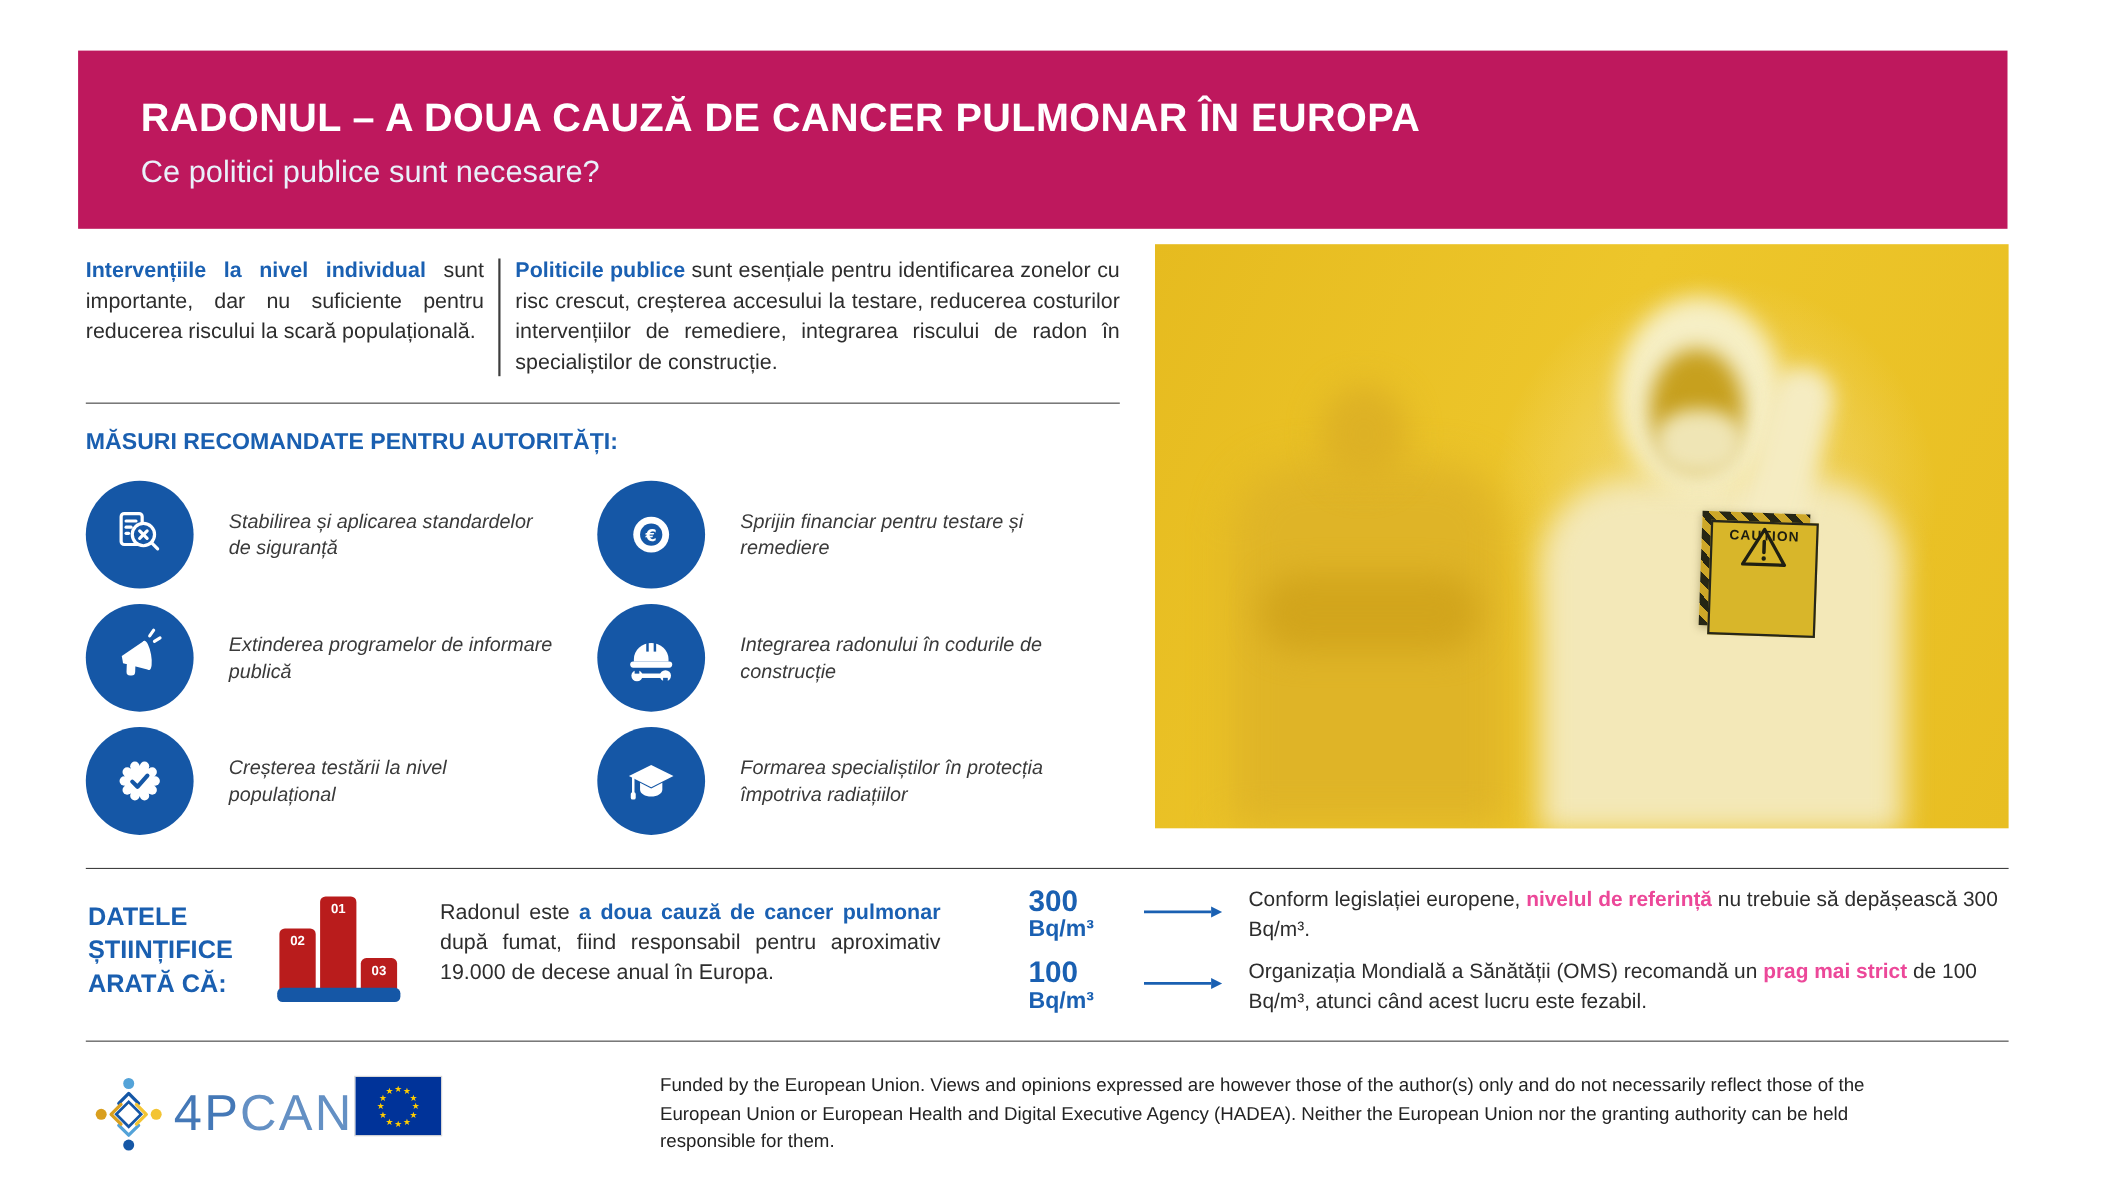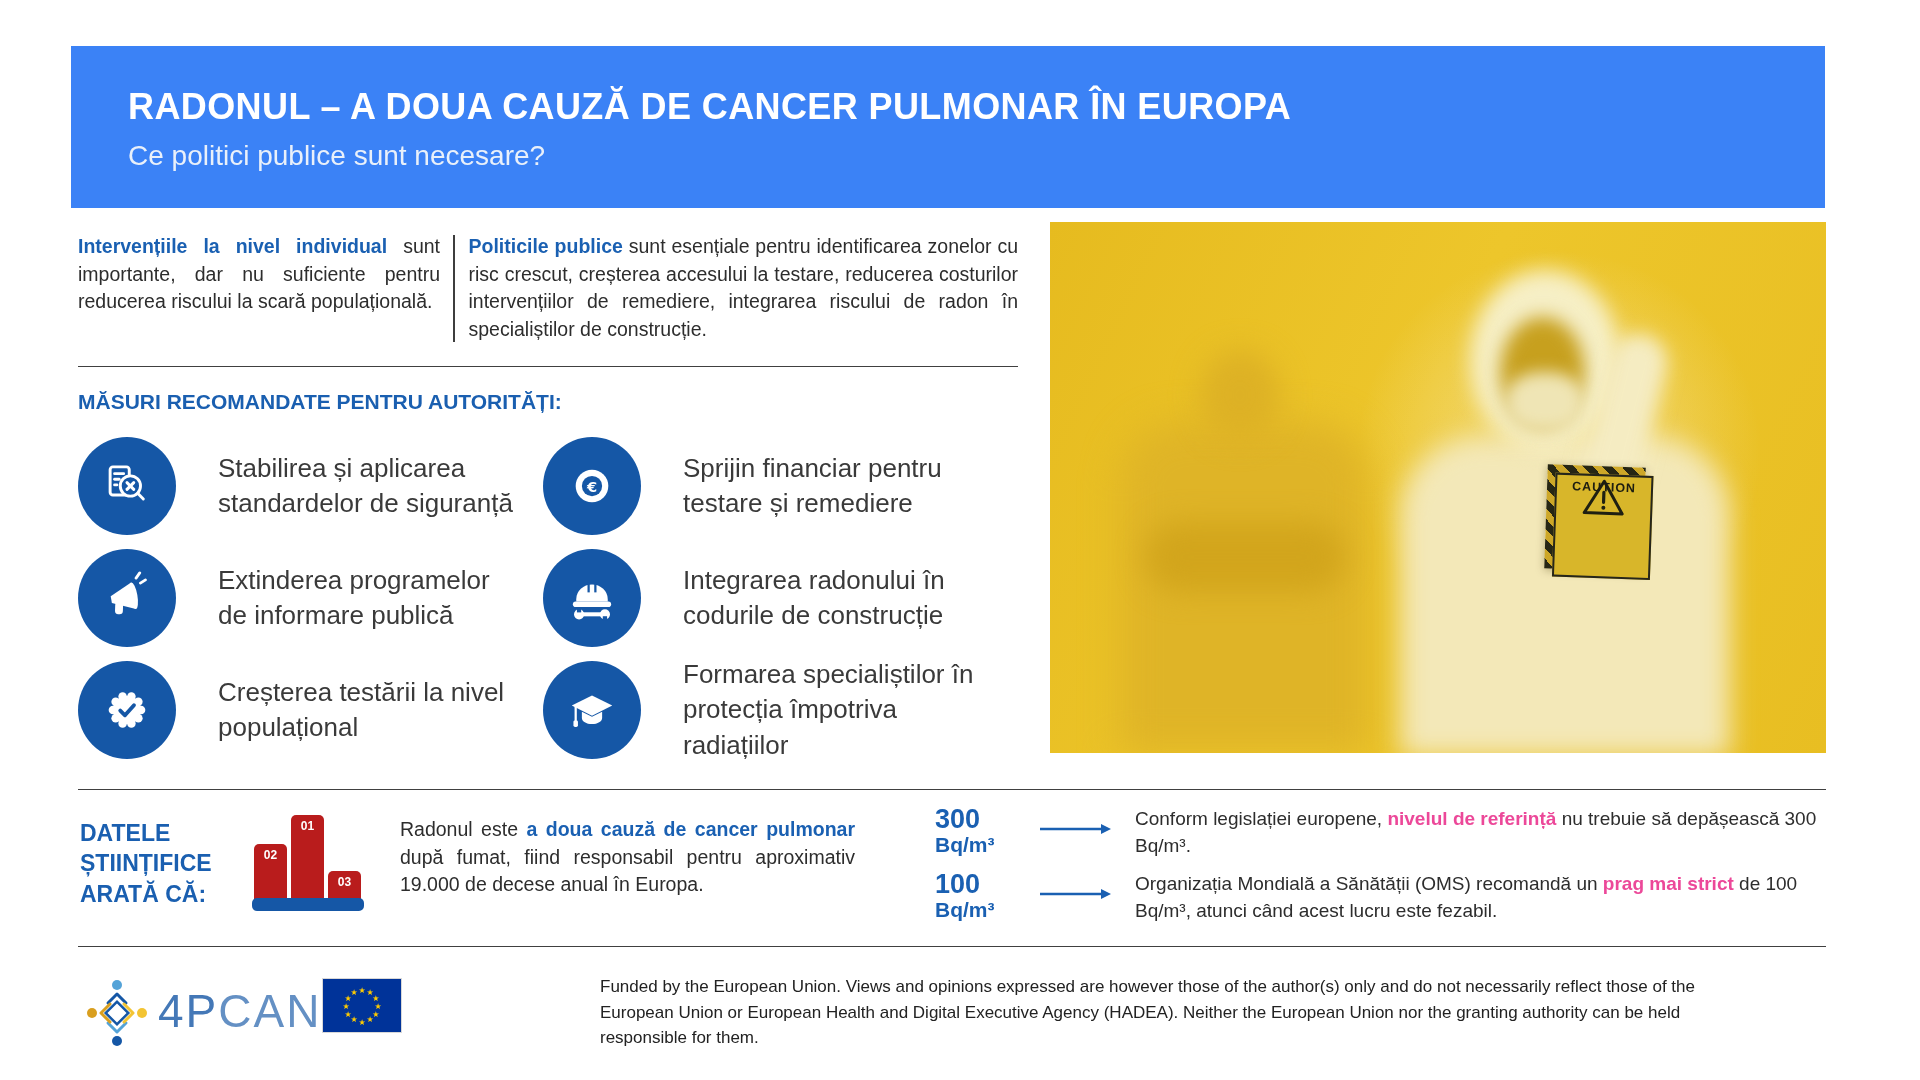--- a/index.html
+++ b/index.html
@@ -1,20 +1,20 @@
 <!DOCTYPE html>
 <html><head>
 <meta charset="utf-8">
 <style>
   html,body{margin:0;padding:0;background:#ffffff;}
   .canvas{position:relative;width:1920px;height:1080px;background:#ffffff;
           font-family:"Liberation Sans",sans-serif;overflow:hidden;color:#2d2d2d;}
 
   
-  .banner{position:absolute;left:71px;top:46px;width:1754px;height:162px;background:#3b82f6;}
+  .banner{position:absolute;left:71px;top:46px;width:1754px;height:162px;background:#be185d;}
   .banner h1{margin:0;padding:40px 0 0 57px;font-size:36px;font-weight:700;color:#ffffff;letter-spacing:.4px;}
   .banner p{margin:12px 0 0 57px;font-size:28px;font-weight:400;color:#E9F0FA;}
 
   
   .intro{position:absolute;left:78px;top:233px;width:940px;display:flex;align-items:stretch;}
   .intro p{margin:0;font-size:19.5px;line-height:1.42;text-align:justify;}
   .intro .col-left{width:362px;}
   .intro .col-right{flex:1;}
   .vdivider{width:1.5px;background:#3d3d3d;margin:2px 14px 2px 13px;}
   .lead{color:#1A60B2;font-weight:700;}
@@ -24,21 +24,21 @@
   .hr2{left:78px;top:789px;width:1748px;}
   .hr3{left:78px;top:946px;width:1748px;}
 
   
   .measures-heading{position:absolute;left:78px;top:390px;margin:0;font-size:21px;font-weight:700;color:#1A5FB0;}
   .measures-grid{position:absolute;left:78px;top:437px;width:950px;display:grid;
                  grid-template-columns:465px 485px;grid-auto-rows:98px;row-gap:14px;}
   .measure{display:flex;align-items:center;}
   .m-circle{flex:0 0 98px;width:98px;height:98px;border-radius:50%;background:#1557A6;
             display:flex;align-items:center;justify-content:center;}
-  .m-label{margin-left:42px;font-size:26px;line-height:1.35;color:#3a3a3a;max-width:300px;}
+  .m-label{margin-left:32px;font-size:18px;line-height:1.35;color:#3a3a3a;max-width:300px;font-style:italic;}
 
   
   .photo{position:absolute;left:1050px;top:222px;width:776px;height:531px;overflow:hidden;
          background:linear-gradient(115deg,#E6BB1F 0%,#EDC62B 45%,#E8BE22 100%);}
   .photo div{position:absolute;}
   .ph-glow{right:6%;top:2%;width:440px;height:440px;border-radius:50%;
            background:radial-gradient(circle,rgba(250,243,210,.55),rgba(250,243,210,0) 65%);}
   .fb-head{left:150px;top:128px;width:80px;height:90px;border-radius:50%;background:#DDB125;filter:blur(14px);}
   .fb-body{left:70px;top:200px;width:250px;height:330px;border-radius:60px 60px 0 0;background:#DFB427;filter:blur(18px);}
   .fb-arms{left:95px;top:300px;width:200px;height:70px;border-radius:40px;background:#D2A51C;filter:blur(14px);}

